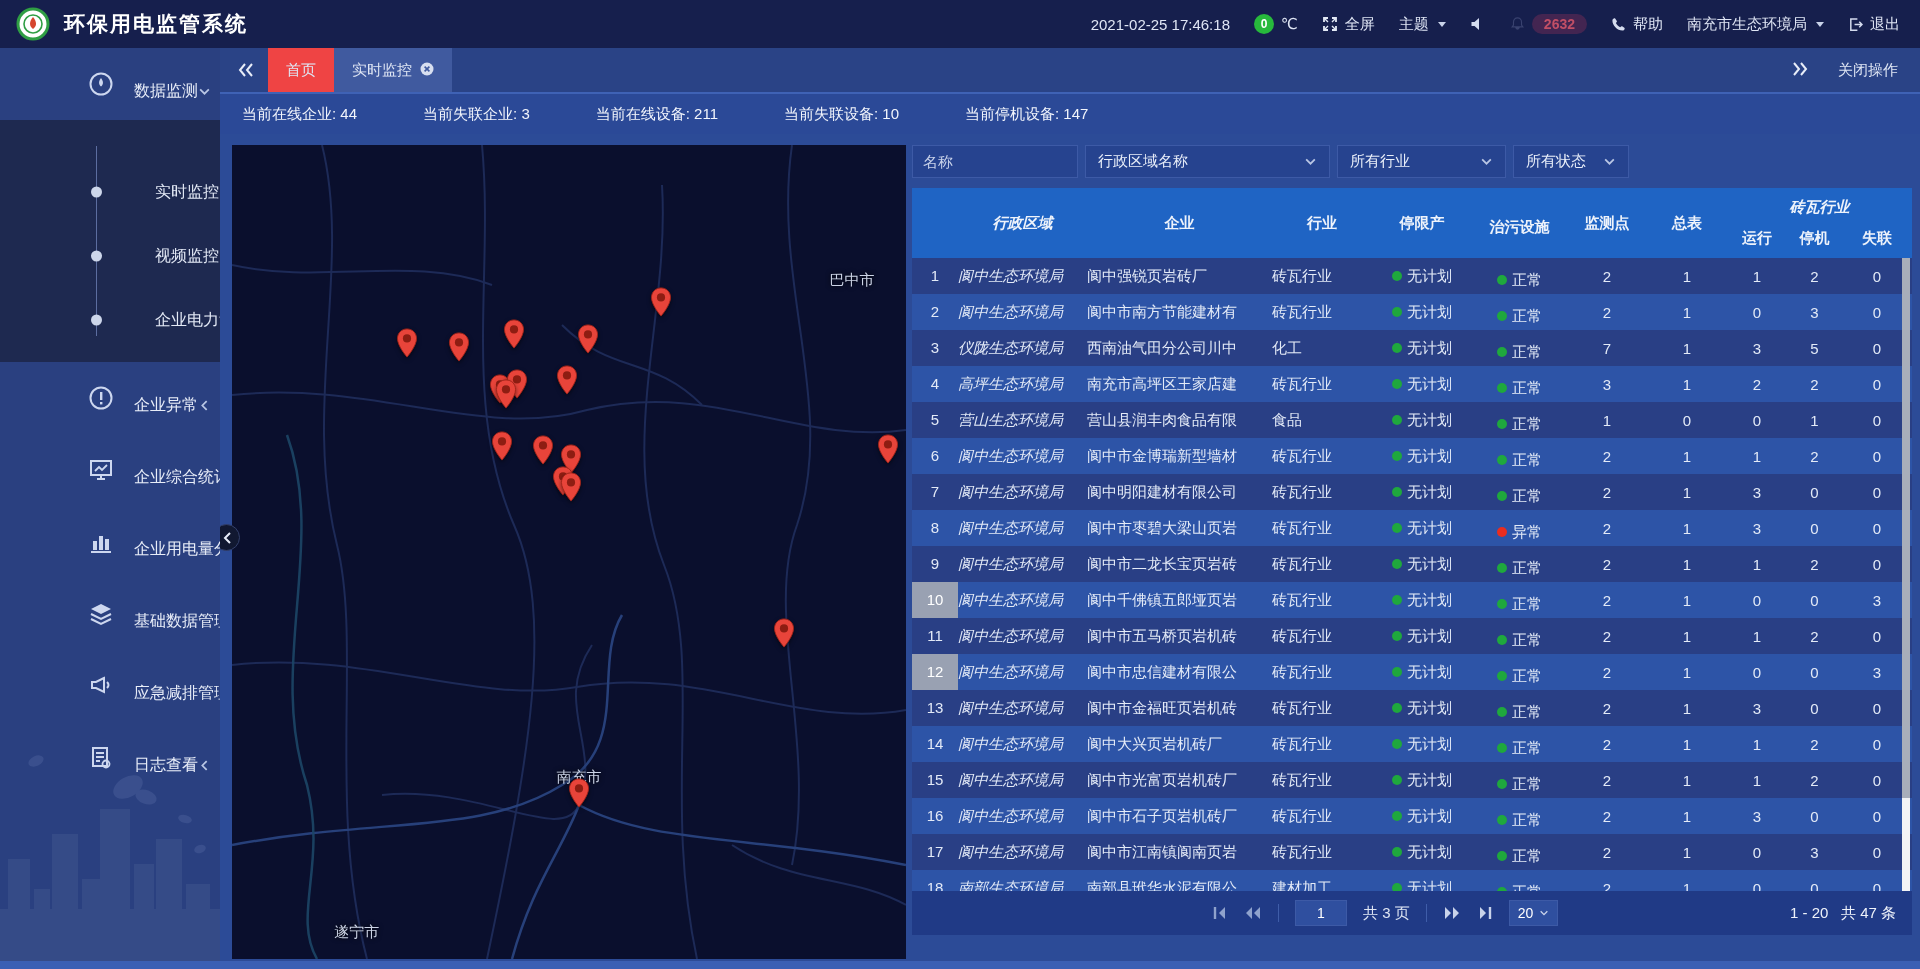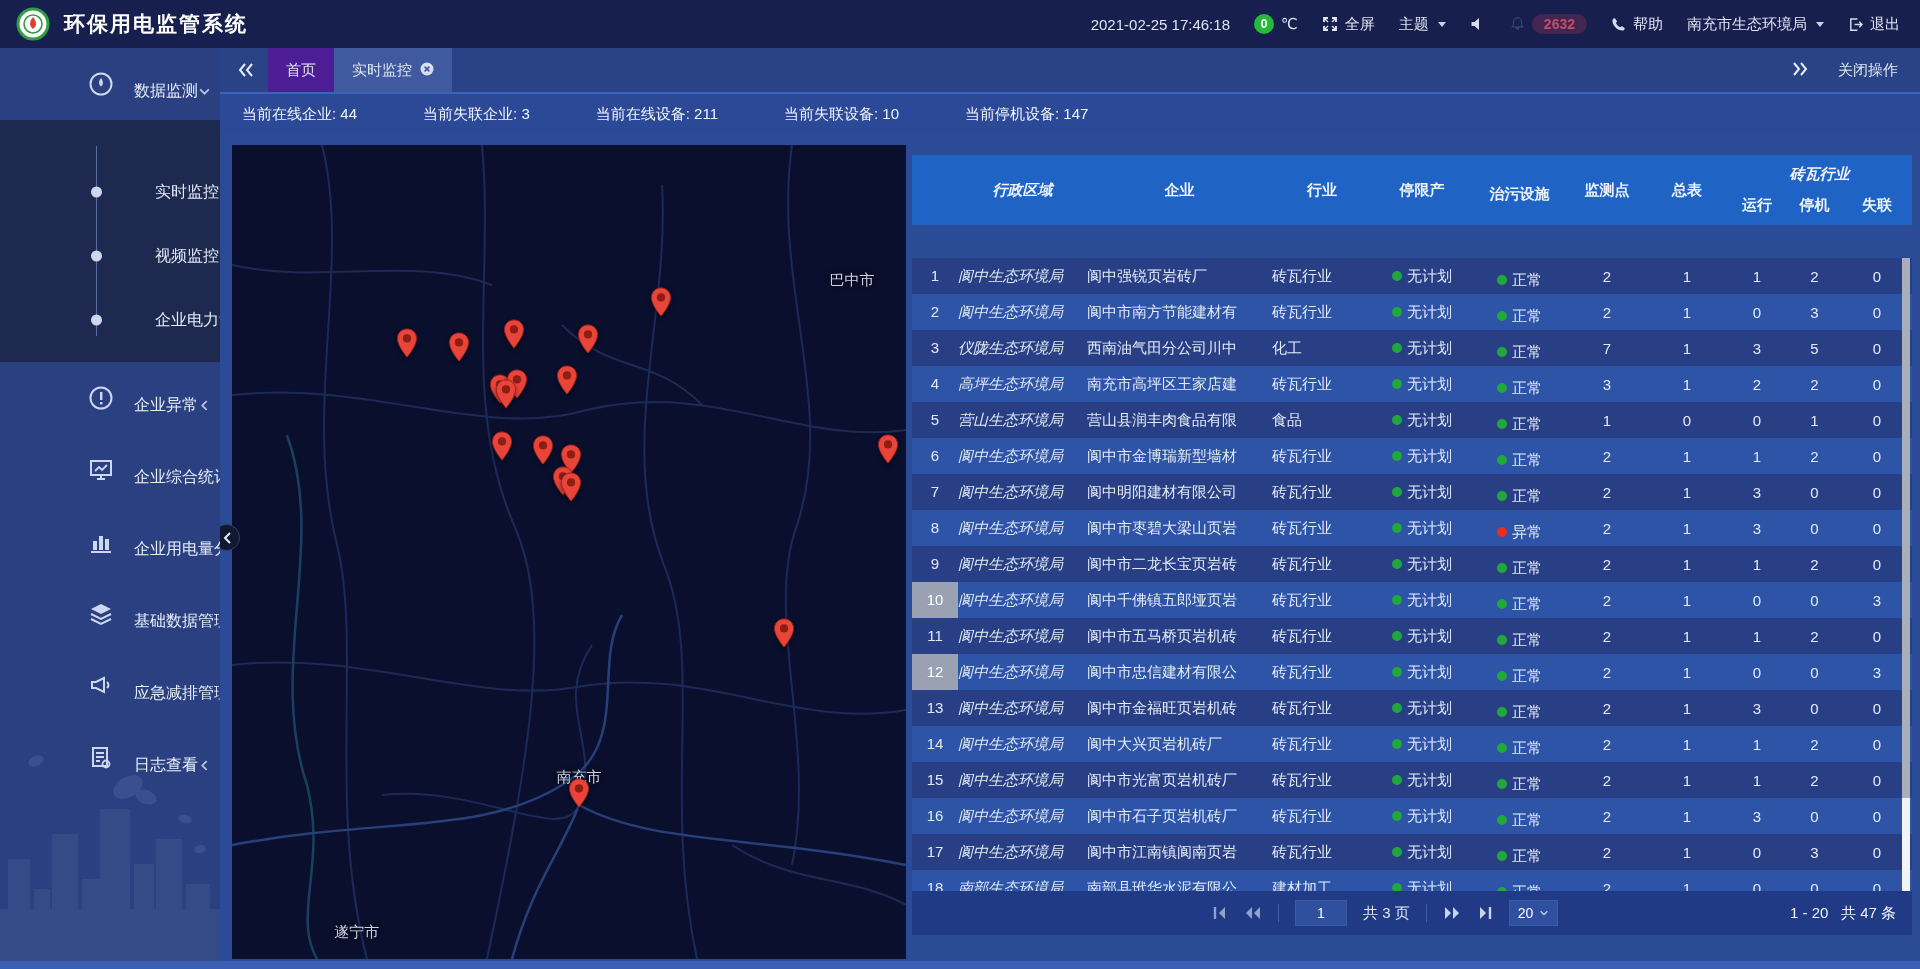--- a/index.html
+++ b/index.html
@@ -28,21 +28,21 @@
   .submenu .line { position:absolute; left:96px; top:26px; bottom:26px; width:1px; background:#5c6da0; }
   .sub-item { height:64px; display:flex; align-items:center; padding-left:155px; font-size:16px; color:#e4eaf6; position:relative; cursor:pointer; white-space:nowrap; }
   .sub-item .dot { position:absolute; left:91px; top:50%; transform:translateY(-50%); width:11px; height:11px; border-radius:50%; background:#cdd6ea; }
   .side-decor { position:absolute; bottom:0; left:0; width:220px; height:230px; opacity:.5; }
 
   
   .main { position:absolute; left:220px; top:48px; right:0; bottom:0; }
   .tabbar { height:46px; background:#2a4386; display:flex; align-items:stretch; border-bottom:2px solid #3f62b5; color:#dfe6f4; }
   .tab-collapse { display:flex; align-items:center; padding:0 14px 0 18px; color:#e8edf8; }
   .tab { display:flex; align-items:center; gap:8px; padding:0 18px; font-size:15px; cursor:pointer; }
-  .tab.home { background:#4c1d95; }
+  .tab.home { background:#ef4444; }
   .tab.active { background:#405a9f; }
   .tabbar-right { margin-left:auto; display:flex; align-items:center; gap:30px; padding-right:22px; font-size:15px; }
   .statsbar { height:40px; background:#2b4997; display:flex; align-items:center; gap:66px; padding-left:22px; color:#f2f5fc; font-size:15px; }
   .content { position:absolute; top:88px; left:0; right:0; bottom:0; background:#2c4b97; }
 
   
   .map-panel { position:absolute; left:12px; top:9px; width:674px; height:814px; background:#0a0f2d; overflow:hidden; }
   .map-roads { position:absolute; inset:0; }
   .map-label { position:absolute; transform:translate(-50%,-50%); color:#ccd4e6; font-size:15px; text-shadow:0 0 5px #000; white-space:nowrap; }
   .pin { position:absolute; transform:translate(-50%,-100%); filter:drop-shadow(0 2px 2px rgba(0,0,0,.5)); }
@@ -406,20 +406,47 @@
       </div>
 
       <div class="map-toggle">
         <svg width="10" height="12" viewBox="0 0 10 12">
             <path d="M8 1 3 6l5 5" fill="none" stroke="#e8edf8" stroke-width="2"></path>
           </svg>
       </div>
 
       <div class="right-panel">
 
+        <div class="filter-row">
+          <input class="f-input" placeholder="名称" style="">
+          <div class="f-select sel-region">
+            <span>行政区域名称</span>
+            <span class="chev-sm">
+              <svg width="13" height="13" viewBox="0 0 12 12">
+                  <path d="M2 4l4 4 4-4" fill="none" stroke="currentColor" stroke-width="1.6"></path>
+                </svg>
+            </span>
+          </div>
+          <div class="f-select sel-industry">
+            <span>所有行业</span>
+            <span class="chev-sm">
+              <svg width="13" height="13" viewBox="0 0 12 12">
+                  <path d="M2 4l4 4 4-4" fill="none" stroke="currentColor" stroke-width="1.6"></path>
+                </svg>
+            </span>
+          </div>
+          <div class="f-select sel-status">
+            <span>所有状态</span>
+            <span class="chev-sm">
+              <svg width="13" height="13" viewBox="0 0 12 12">
+                  <path d="M2 4l4 4 4-4" fill="none" stroke="currentColor" stroke-width="1.6"></path>
+                </svg>
+            </span>
+          </div>
+        </div>
 
         <div class="thead">
           <div class="hc c-num"></div>
           <div class="hc c-region">行政区域</div>
           <div class="hc c-company">企业</div>
           <div class="hc c-industry">行业</div>
           <div class="hc c-stop">停限产</div>
           <div class="hc c-fac">治污设施</div>
           <div class="hc c-points">监测点</div>
           <div class="hc c-meters">总表</div>

